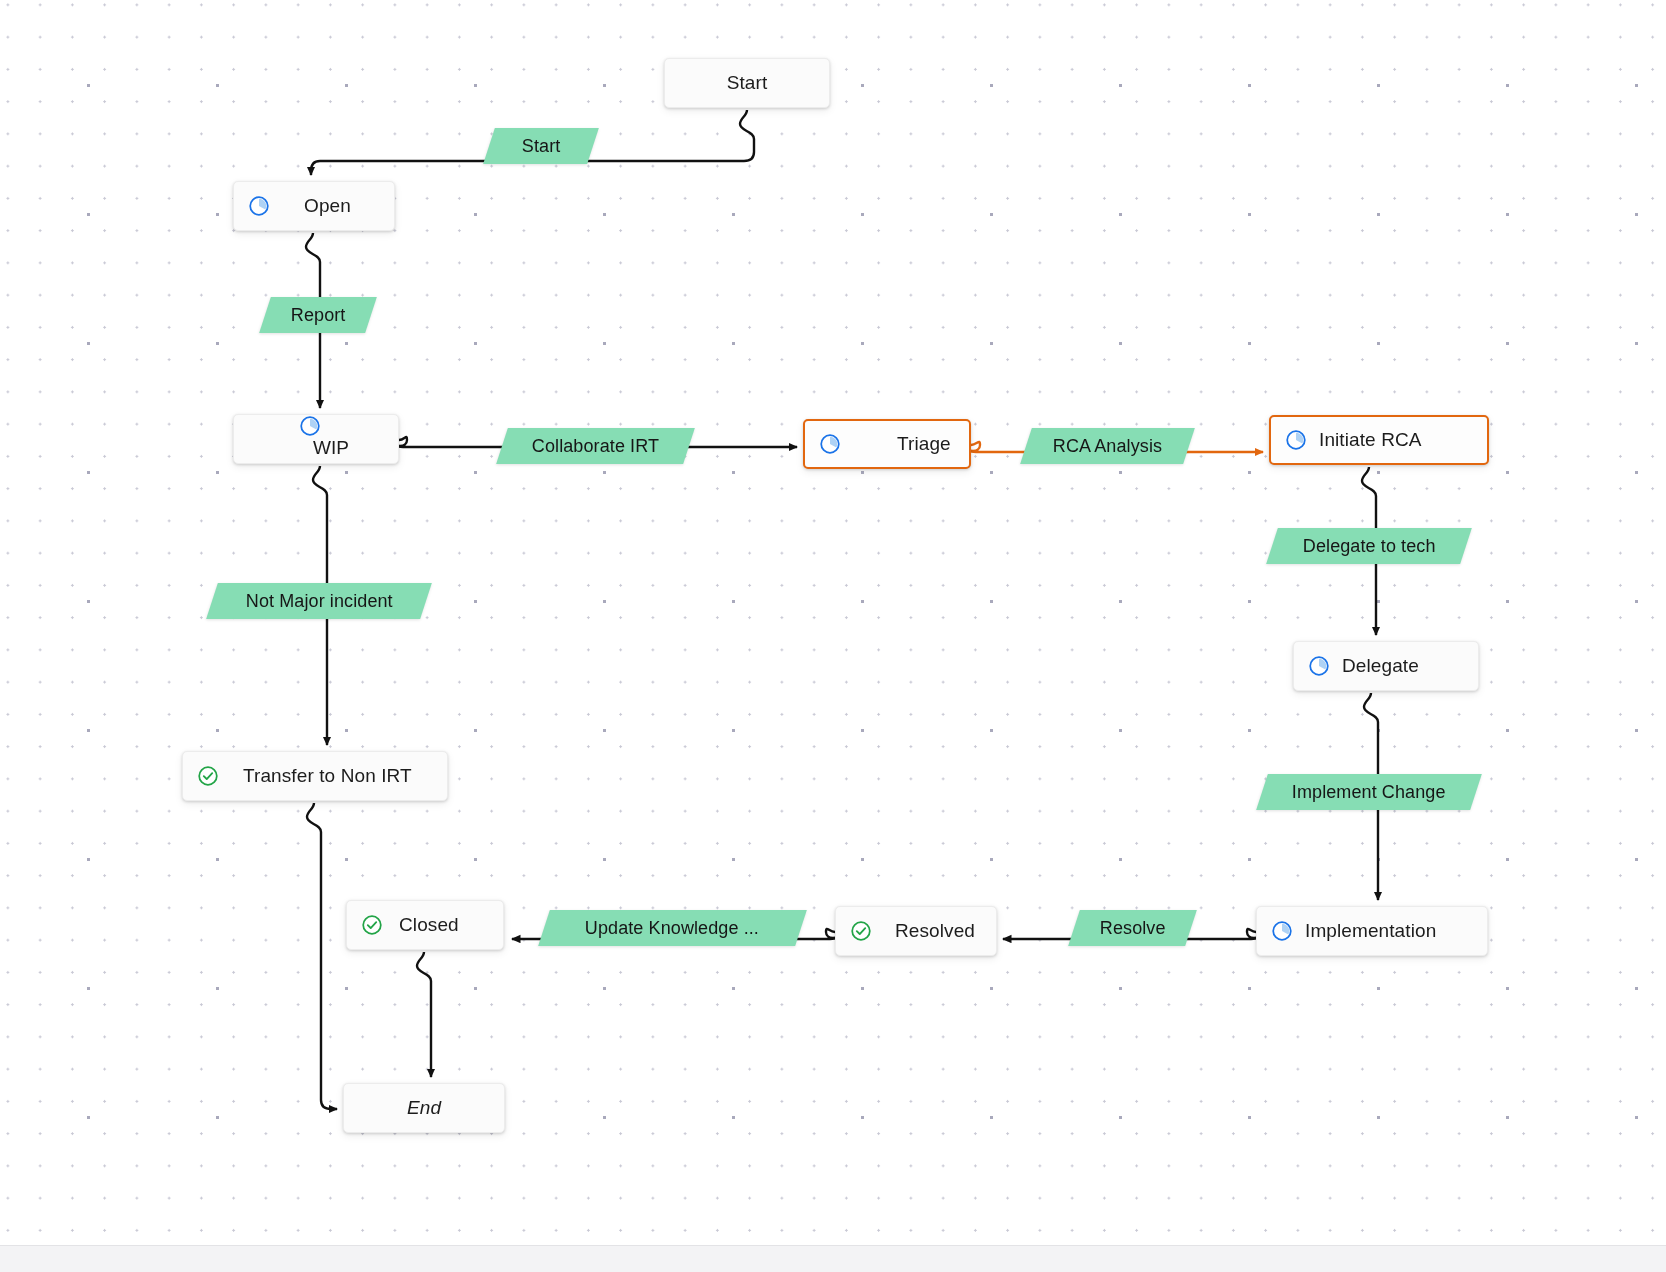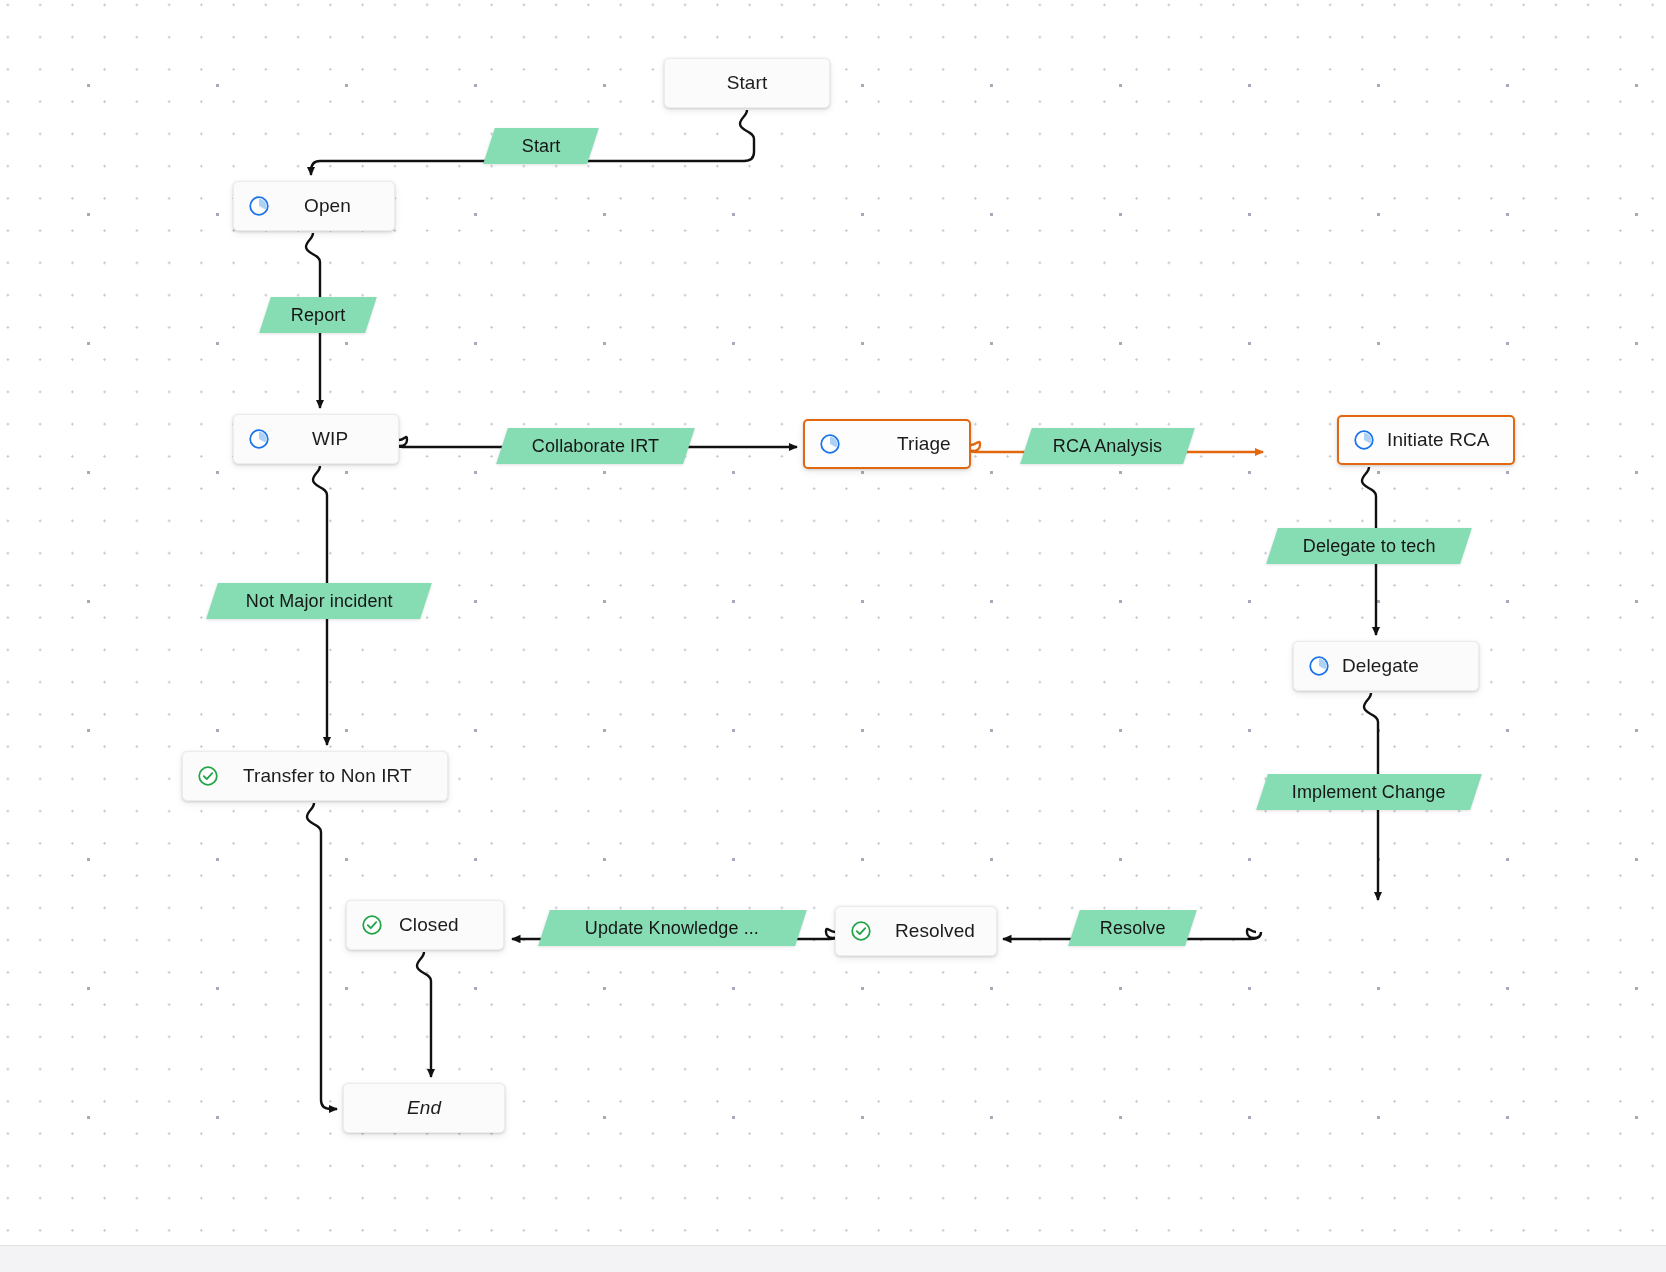--- a/index.html
+++ b/index.html
@@ -216,52 +216,59 @@
     </div>
 
     <div class="node" style="left:233px; top:181px; width:162px;">
       <svg class="ico" viewBox="0 0 24 24">
         <circle cx="12" cy="12" r="9.6" fill="#ffffff" stroke="#1a73e8" stroke-width="1.9"></circle>
         <path d="M12 12 L12 4 A8 8 0 0 1 18.9 15.9 Z" fill="#aed2f5"></path>
       </svg>
       <span class="lbl" style="margin-left:22px;">Open</span>
     </div>
 
-    <div class="node" style="left:233px; top:414px; width:166px;">
+    <div class="node" style="left:233px; top:414px; width:166px;flex-direction:column;">
       <svg class="ico" viewBox="0 0 24 24">
         <circle cx="12" cy="12" r="9.6" fill="#ffffff" stroke="#1a73e8" stroke-width="1.9"></circle>
         <path d="M12 12 L12 4 A8 8 0 0 1 18.9 15.9 Z" fill="#aed2f5"></path>
       </svg>
       <span class="lbl" style="margin-left:30px;">WIP</span>
     </div>
 
     <div class="node sel" style="left:803px; top:419px; width:168px;gap:24px;">
       <svg class="ico" viewBox="0 0 24 24">
         <circle cx="12" cy="12" r="9.6" fill="#ffffff" stroke="#1a73e8" stroke-width="1.9"></circle>
         <path d="M12 12 L12 4 A8 8 0 0 1 18.9 15.9 Z" fill="#aed2f5"></path>
       </svg>
       <span class="lbl" style="margin-left:20px;">Triage</span>
     </div>
 
-    <div class="node sel" style="left:1337px; top:415px; width:178px;">
+    <div class="node sel" style="left:1269px; top:415px; width:220px;">
       <svg class="ico" viewBox="0 0 24 24">
         <circle cx="12" cy="12" r="9.6" fill="#ffffff" stroke="#1a73e8" stroke-width="1.9"></circle>
         <path d="M12 12 L12 4 A8 8 0 0 1 18.9 15.9 Z" fill="#aed2f5"></path>
       </svg>
       <span class="lbl">Initiate RCA</span>
     </div>
 
     <div class="node" style="left:1293px; top:641px; width:186px;">
       <svg class="ico" viewBox="0 0 24 24">
         <circle cx="12" cy="12" r="9.6" fill="#ffffff" stroke="#1a73e8" stroke-width="1.9"></circle>
         <path d="M12 12 L12 4 A8 8 0 0 1 18.9 15.9 Z" fill="#aed2f5"></path>
       </svg>
       <span class="lbl">Delegate</span>
     </div>
 
+    <div class="node" style="left:1256px; top:906px; width:232px;">
+      <svg class="ico" viewBox="0 0 24 24">
+        <circle cx="12" cy="12" r="9.6" fill="#ffffff" stroke="#1a73e8" stroke-width="1.9"></circle>
+        <path d="M12 12 L12 4 A8 8 0 0 1 18.9 15.9 Z" fill="#aed2f5"></path>
+      </svg>
+      <span class="lbl">Implementation</span>
+    </div>
 
     <div class="node" style="left:835px; top:906px; width:162px;">
       <svg class="ico" viewBox="0 0 24 24">
         <circle cx="12" cy="12" r="9.6" fill="#ffffff" stroke="#22a447" stroke-width="1.9"></circle>
         <path d="M7.4 12.2 L10.6 15.3 L16.6 8.9" fill="none" stroke="#22a447" stroke-width="2.0" stroke-linecap="round" stroke-linejoin="round"></path>
       </svg>
       <span class="lbl" style="margin-left:11px;">Resolved</span>
     </div>
 
     <div class="node" style="left:346px; top:900px; width:158px;">

